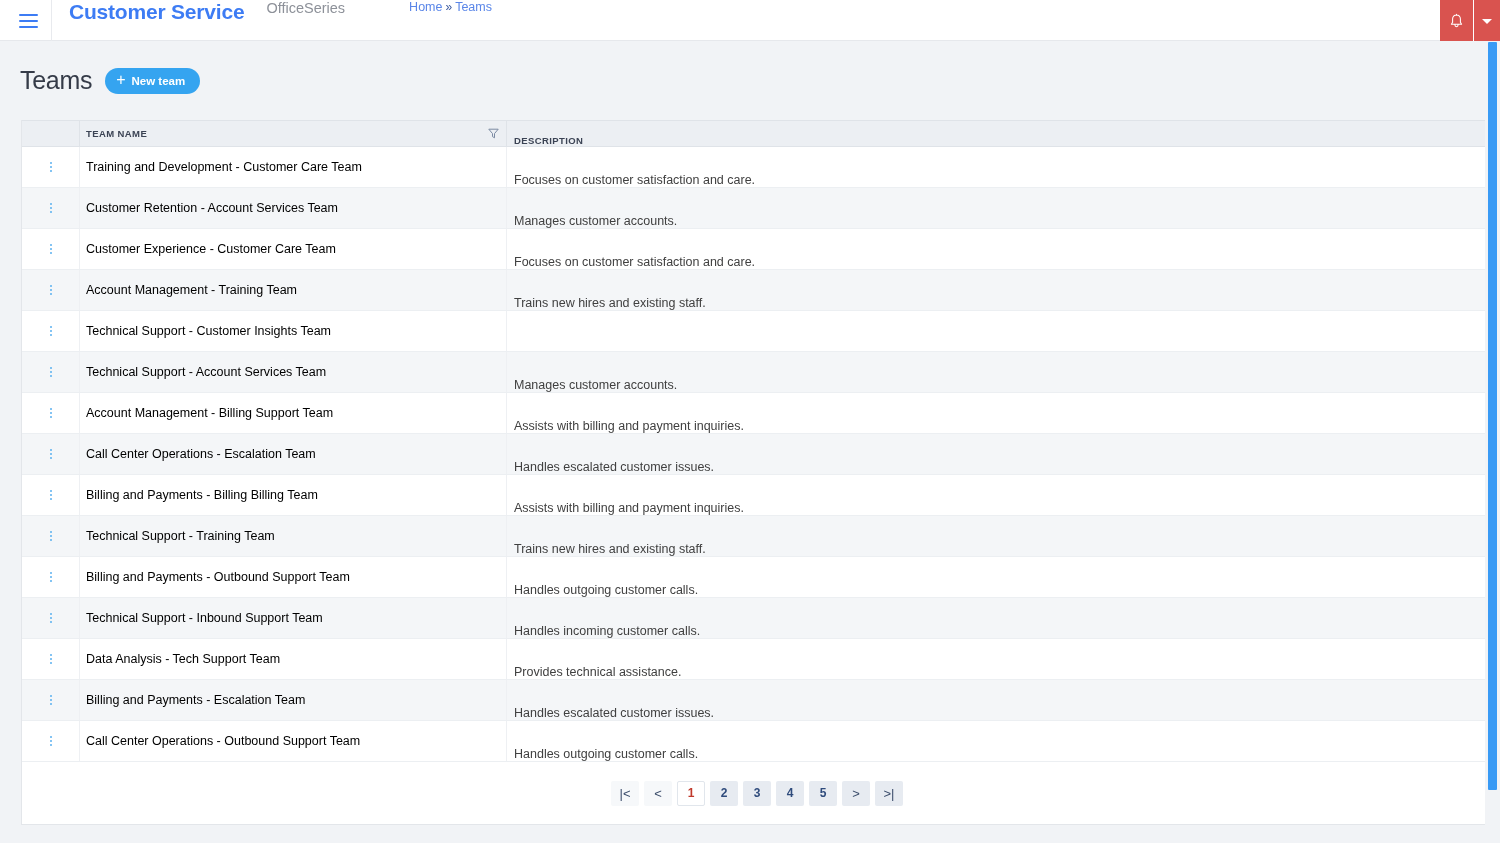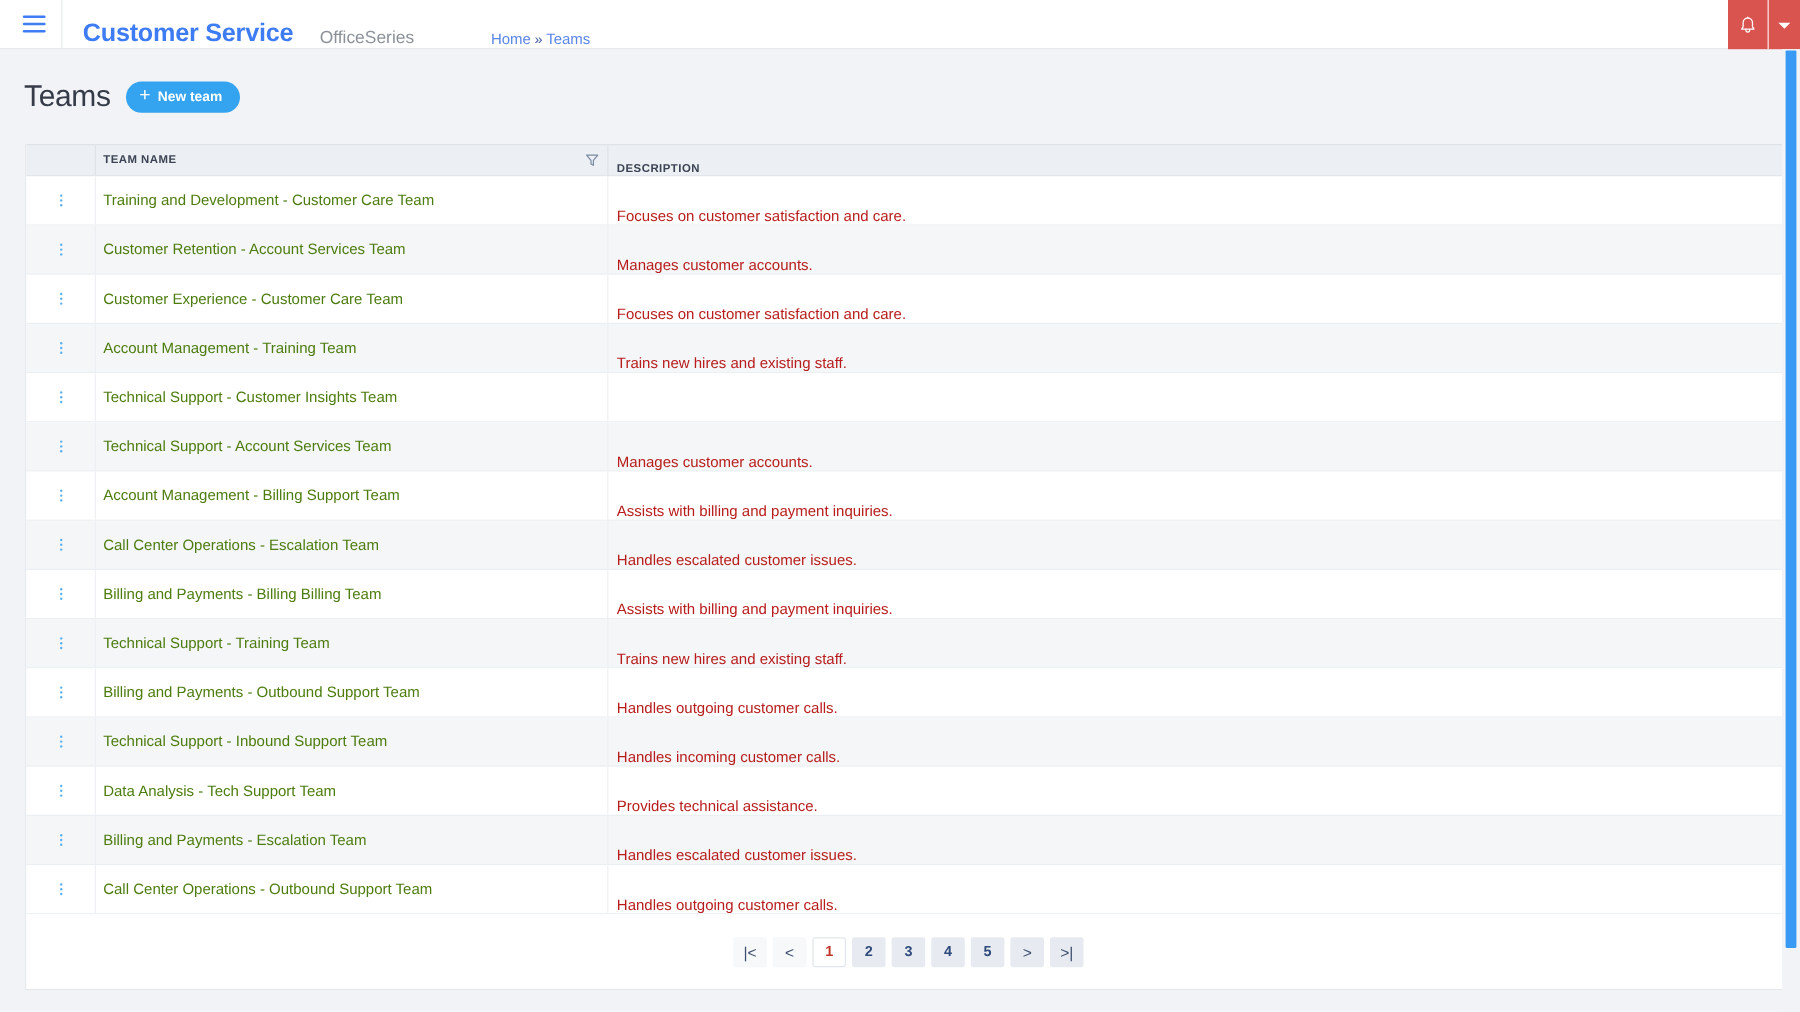--- a/index.html
+++ b/index.html
@@ -14,21 +14,21 @@
 
   
   .navbar {
     position: absolute;
     top: 0; left: 0;
     width: 1500px;
     height: 41px;
     background: #ffffff;
     border-bottom: 1px solid #e6e8ec;
     display: flex;
-    align-items: flex-end;
+    align-items: flex-start;
   }
   .hamburger {
     width: 40px;
     height: 41px;
     display: flex;
     flex-direction: column;
     align-items: center;
     justify-content: center;
     gap: 4px;
     cursor: pointer;
@@ -63,21 +63,21 @@
   }
   .breadcrumb {
     margin-left: 64px;
     font-size: 12.5px;
     color: #4a7de0;
     white-space: nowrap;
     display: flex;
     align-items: baseline;
     gap: 3px;
   }
-  .breadcrumb .crumb { color: #5a86e8; cursor: pointer; margin-top: 48px; }
+  .breadcrumb .crumb { color: #5a86e8; cursor: pointer; }
   .breadcrumb .sep { color: #3d5a9e; font-size: 12px; }
 
   .nav-right {
     position: absolute;
     right: 0px;
     top: 0px;
     height: 41px;
     display: flex;
   }
   .btn-bell, .btn-caret {
@@ -172,27 +172,27 @@
   }
   .grid-row.alt { background: #f4f6f8; }
   .grid-row .col-kebab {
     display: flex; align-items: center; justify-content: center;
     border-right: 1px solid #eef0f3;
   }
   .grid-row .col-name {
     padding-left: 6px;
     border-right: 1px solid #eef0f3;
     font-size: 12.5px;
-    color: #4d7c0f;
+    color: #000000;
     cursor: pointer;
   }
   .grid-row .col-desc {
     padding-left: 7px;
     font-size: 12.5px;
-    color: #b91c1c;
+    color: #404040;
   }
   .kebab { display: flex; flex-direction: column; gap: 2px; cursor: pointer; padding: 3px; }
   .kebab i { display: block; width: 2px; height: 2px; background: #5bb0ef; border-radius: 50%; }
 
   
   .pager {
     height: 62px;
     background: #ffffff;
     display: flex;
     align-items: center;

